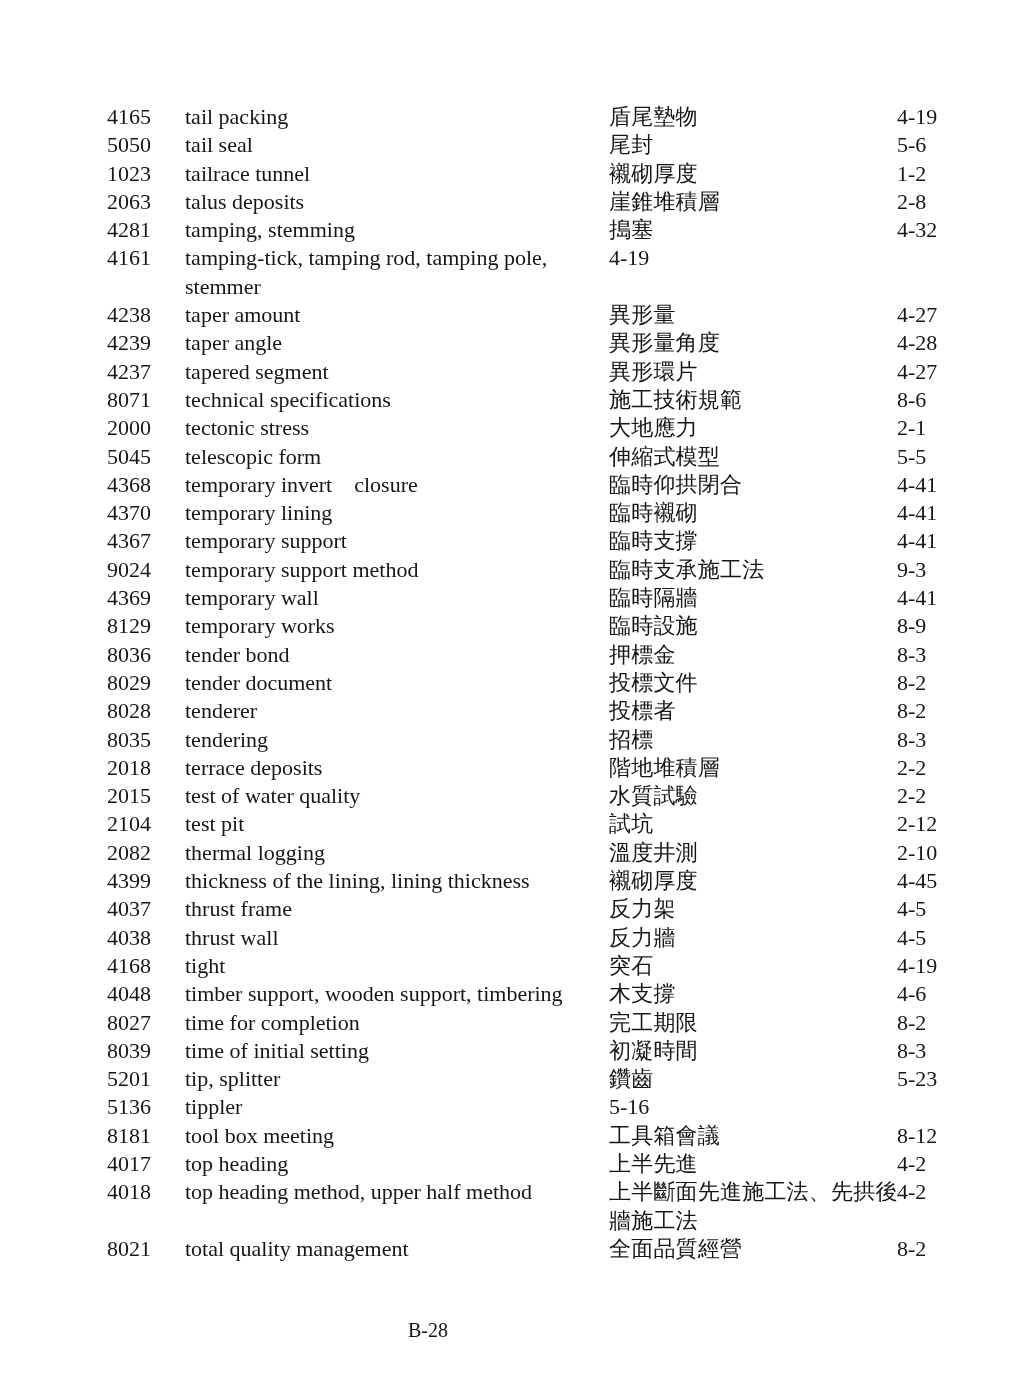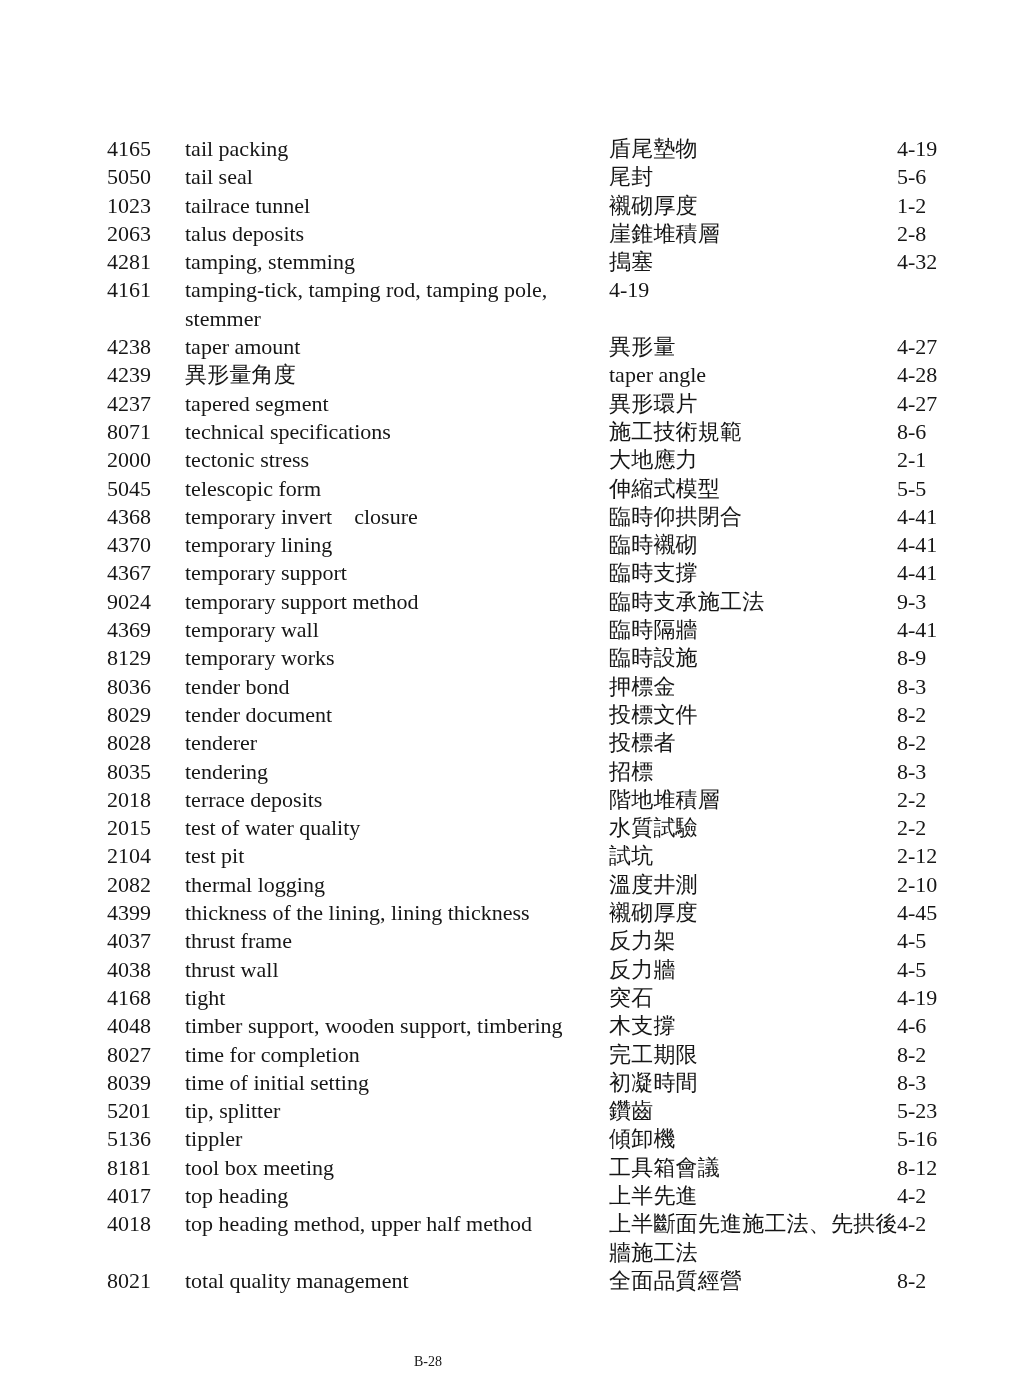--- a/index.html
+++ b/index.html
@@ -11,21 +11,20 @@
     height: 1400px;
     background: #ffffff;
     color: #161616;
     font-family: "Liberation Serif", "DejaVu Serif", serif;
     position: relative;
     overflow: hidden;
   }
   .page {
     position: absolute;
     inset: 0;
-    margin-top: 32px;
   }
   .rows {
     padding: 103px 0 0 107px;
   }
   .row {
     display: grid;
     grid-template-columns: 78px 424px 288px auto;
     align-items: start;
   }
   .cell {
@@ -35,21 +34,21 @@
   }
   .cell.zh {
     letter-spacing: 0.2px;
   }
   .footer {
     position: absolute;
     top: 1316px;
     left: 0;
     width: 856px;
     text-align: center;
-    font-size: 14px;
+    font-size: 20px;
     line-height: 28px;
   }
 </style>
 </head>
 <body>
 
 <div class="page">
   <div class="rows" id="rows">
   <div class="row">
     <span class="cell id">4165</span>
@@ -95,22 +94,22 @@
 
   <div class="row">
     <span class="cell id">4238</span>
     <span class="cell term">taper amount</span>
     <span class="cell zh">異形量</span>
     <span class="cell ref">4-27</span>
   </div>
 
   <div class="row">
     <span class="cell id">4239</span>
+    <span class="cell term">taper angle</span>
     <span class="cell zh">異形量角度</span>
-    <span class="cell term">taper angle</span>
     <span class="cell ref">4-28</span>
   </div>
 
   <div class="row">
     <span class="cell id">4237</span>
     <span class="cell term">tapered segment</span>
     <span class="cell zh">異形環片</span>
     <span class="cell ref">4-27</span>
   </div>
 
@@ -286,21 +285,20 @@
   <div class="row">
     <span class="cell id">5201</span>
     <span class="cell term">tip, splitter</span>
     <span class="cell zh">鑽齒</span>
     <span class="cell ref">5-23</span>
   </div>
 
   <div class="row">
     <span class="cell id">5136</span>
     <span class="cell term">tippler</span>
-    <span class="cell zh">傾卸機</span>
     <span class="cell ref">5-16</span>
   </div>
 
   <div class="row">
     <span class="cell id">8181</span>
     <span class="cell term">tool box meeting</span>
     <span class="cell zh">工具箱會議</span>
     <span class="cell ref">8-12</span>
   </div>
 

